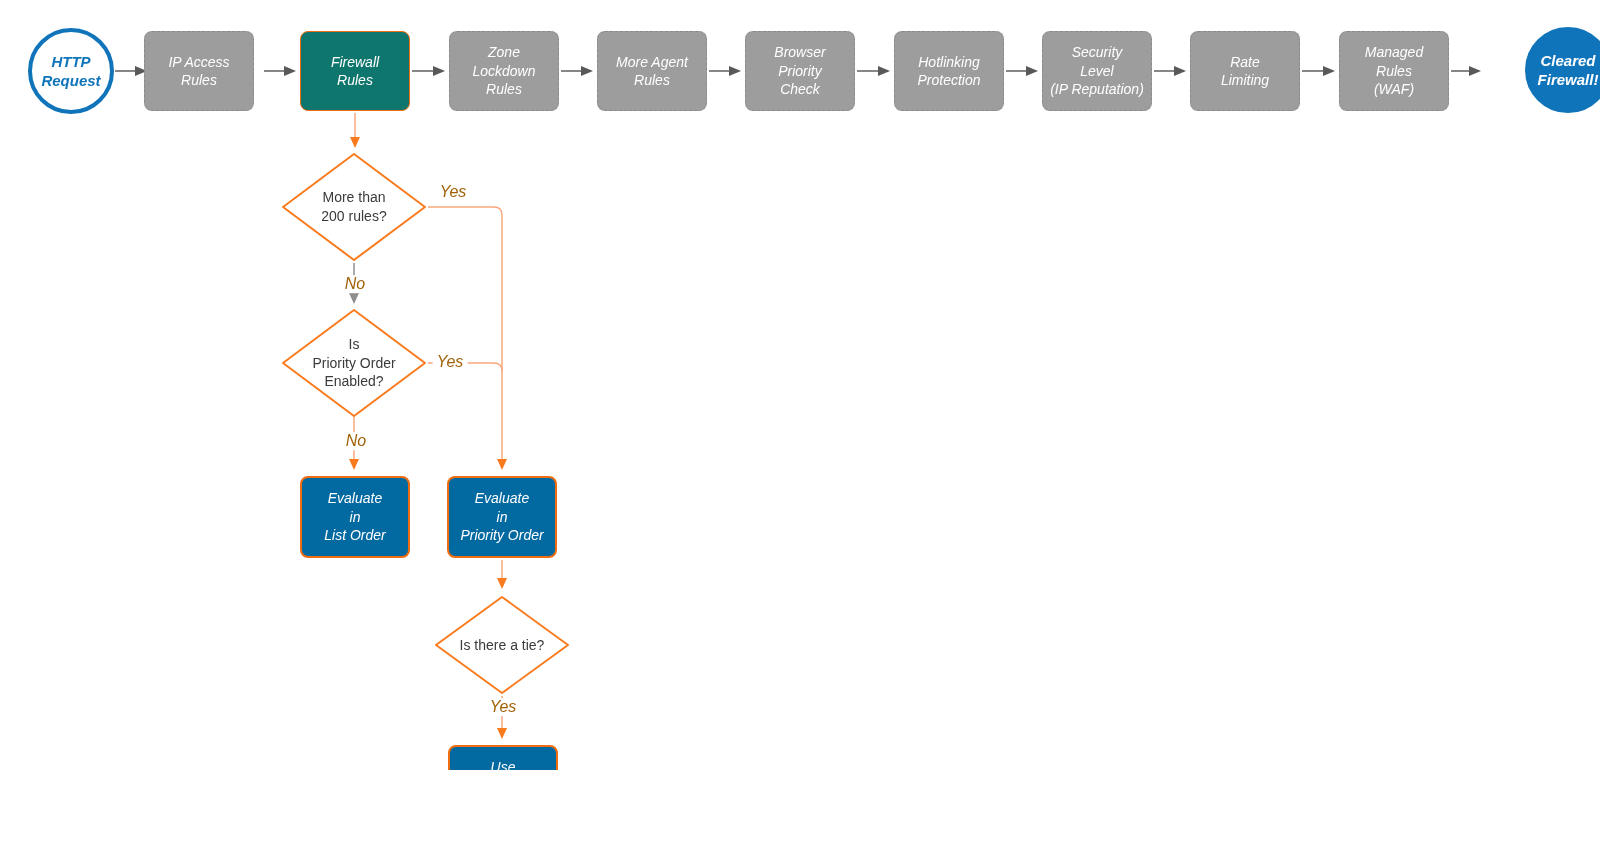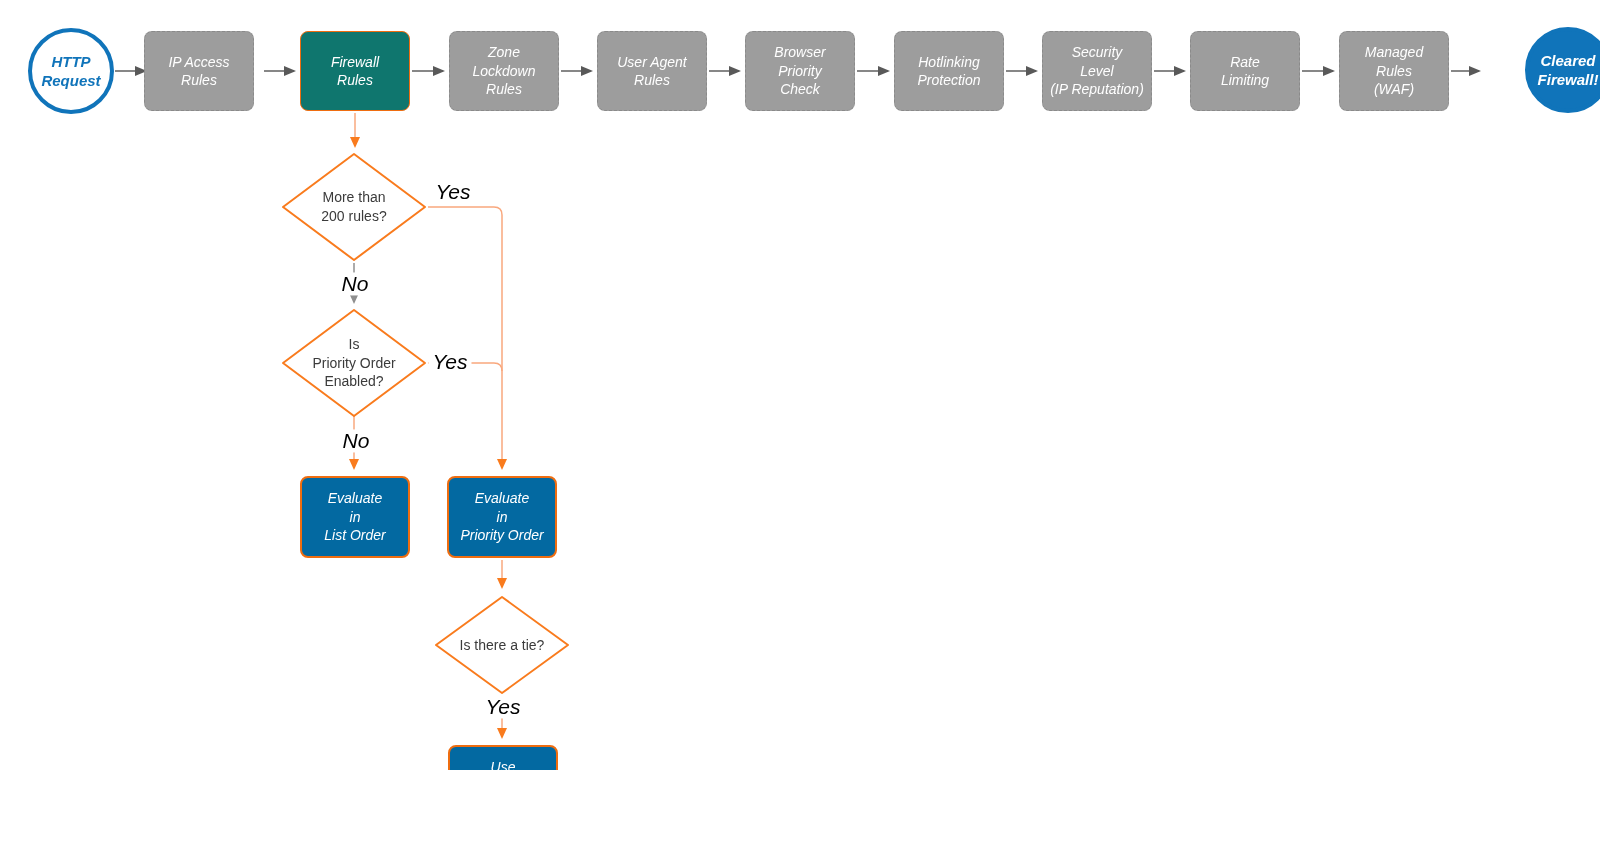--- a/index.html
+++ b/index.html
@@ -31,21 +31,21 @@
   }
   .diamond { position:absolute; }
   .diamond svg { position:absolute; left:0; top:0; }
   .dlabel {
     position:absolute; left:0; top:0; right:0; bottom:0;
     display:flex; align-items:center; justify-content:center; text-align:center;
     font-size:14px; color:#3b3b3b; white-space:pre-line; line-height:1.35;
   }
   .edge-label {
     position:absolute; transform:translate(-50%,-50%);
-    font-style:italic; font-size:21px; color:#000000;
+    font-style:italic; font-size:16px; color:#a16207;
     background:#ffffff; padding:0 4px; line-height:1.1;
   }
 </style>
 </head>
 <body>
 
 <div class="canvas">
 
   <svg class="connectors" width="1600" height="858">
     <defs>
@@ -90,21 +90,21 @@
   <div class="node circle end">Cleared
 Firewall!</div>
 
   <div class="node step" style="left:144px">IP Access
 Rules</div>
   <div class="node step highlight" style="left:300px">Firewall
 Rules</div>
   <div class="node step" style="left:449px">Zone
 Lockdown
 Rules</div>
-  <div class="node step" style="left:597px">User Agent
+  <div class="node step" style="left:597px">More Agent
 Rules</div>
   <div class="node step" style="left:745px">Browser
 Priority
 Check</div>
   <div class="node step" style="left:894px">Hotlinking
 Protection</div>
   <div class="node step" style="left:1042px">Security
 Level
 (IP Reputation)</div>
   <div class="node step" style="left:1190px">Rate

